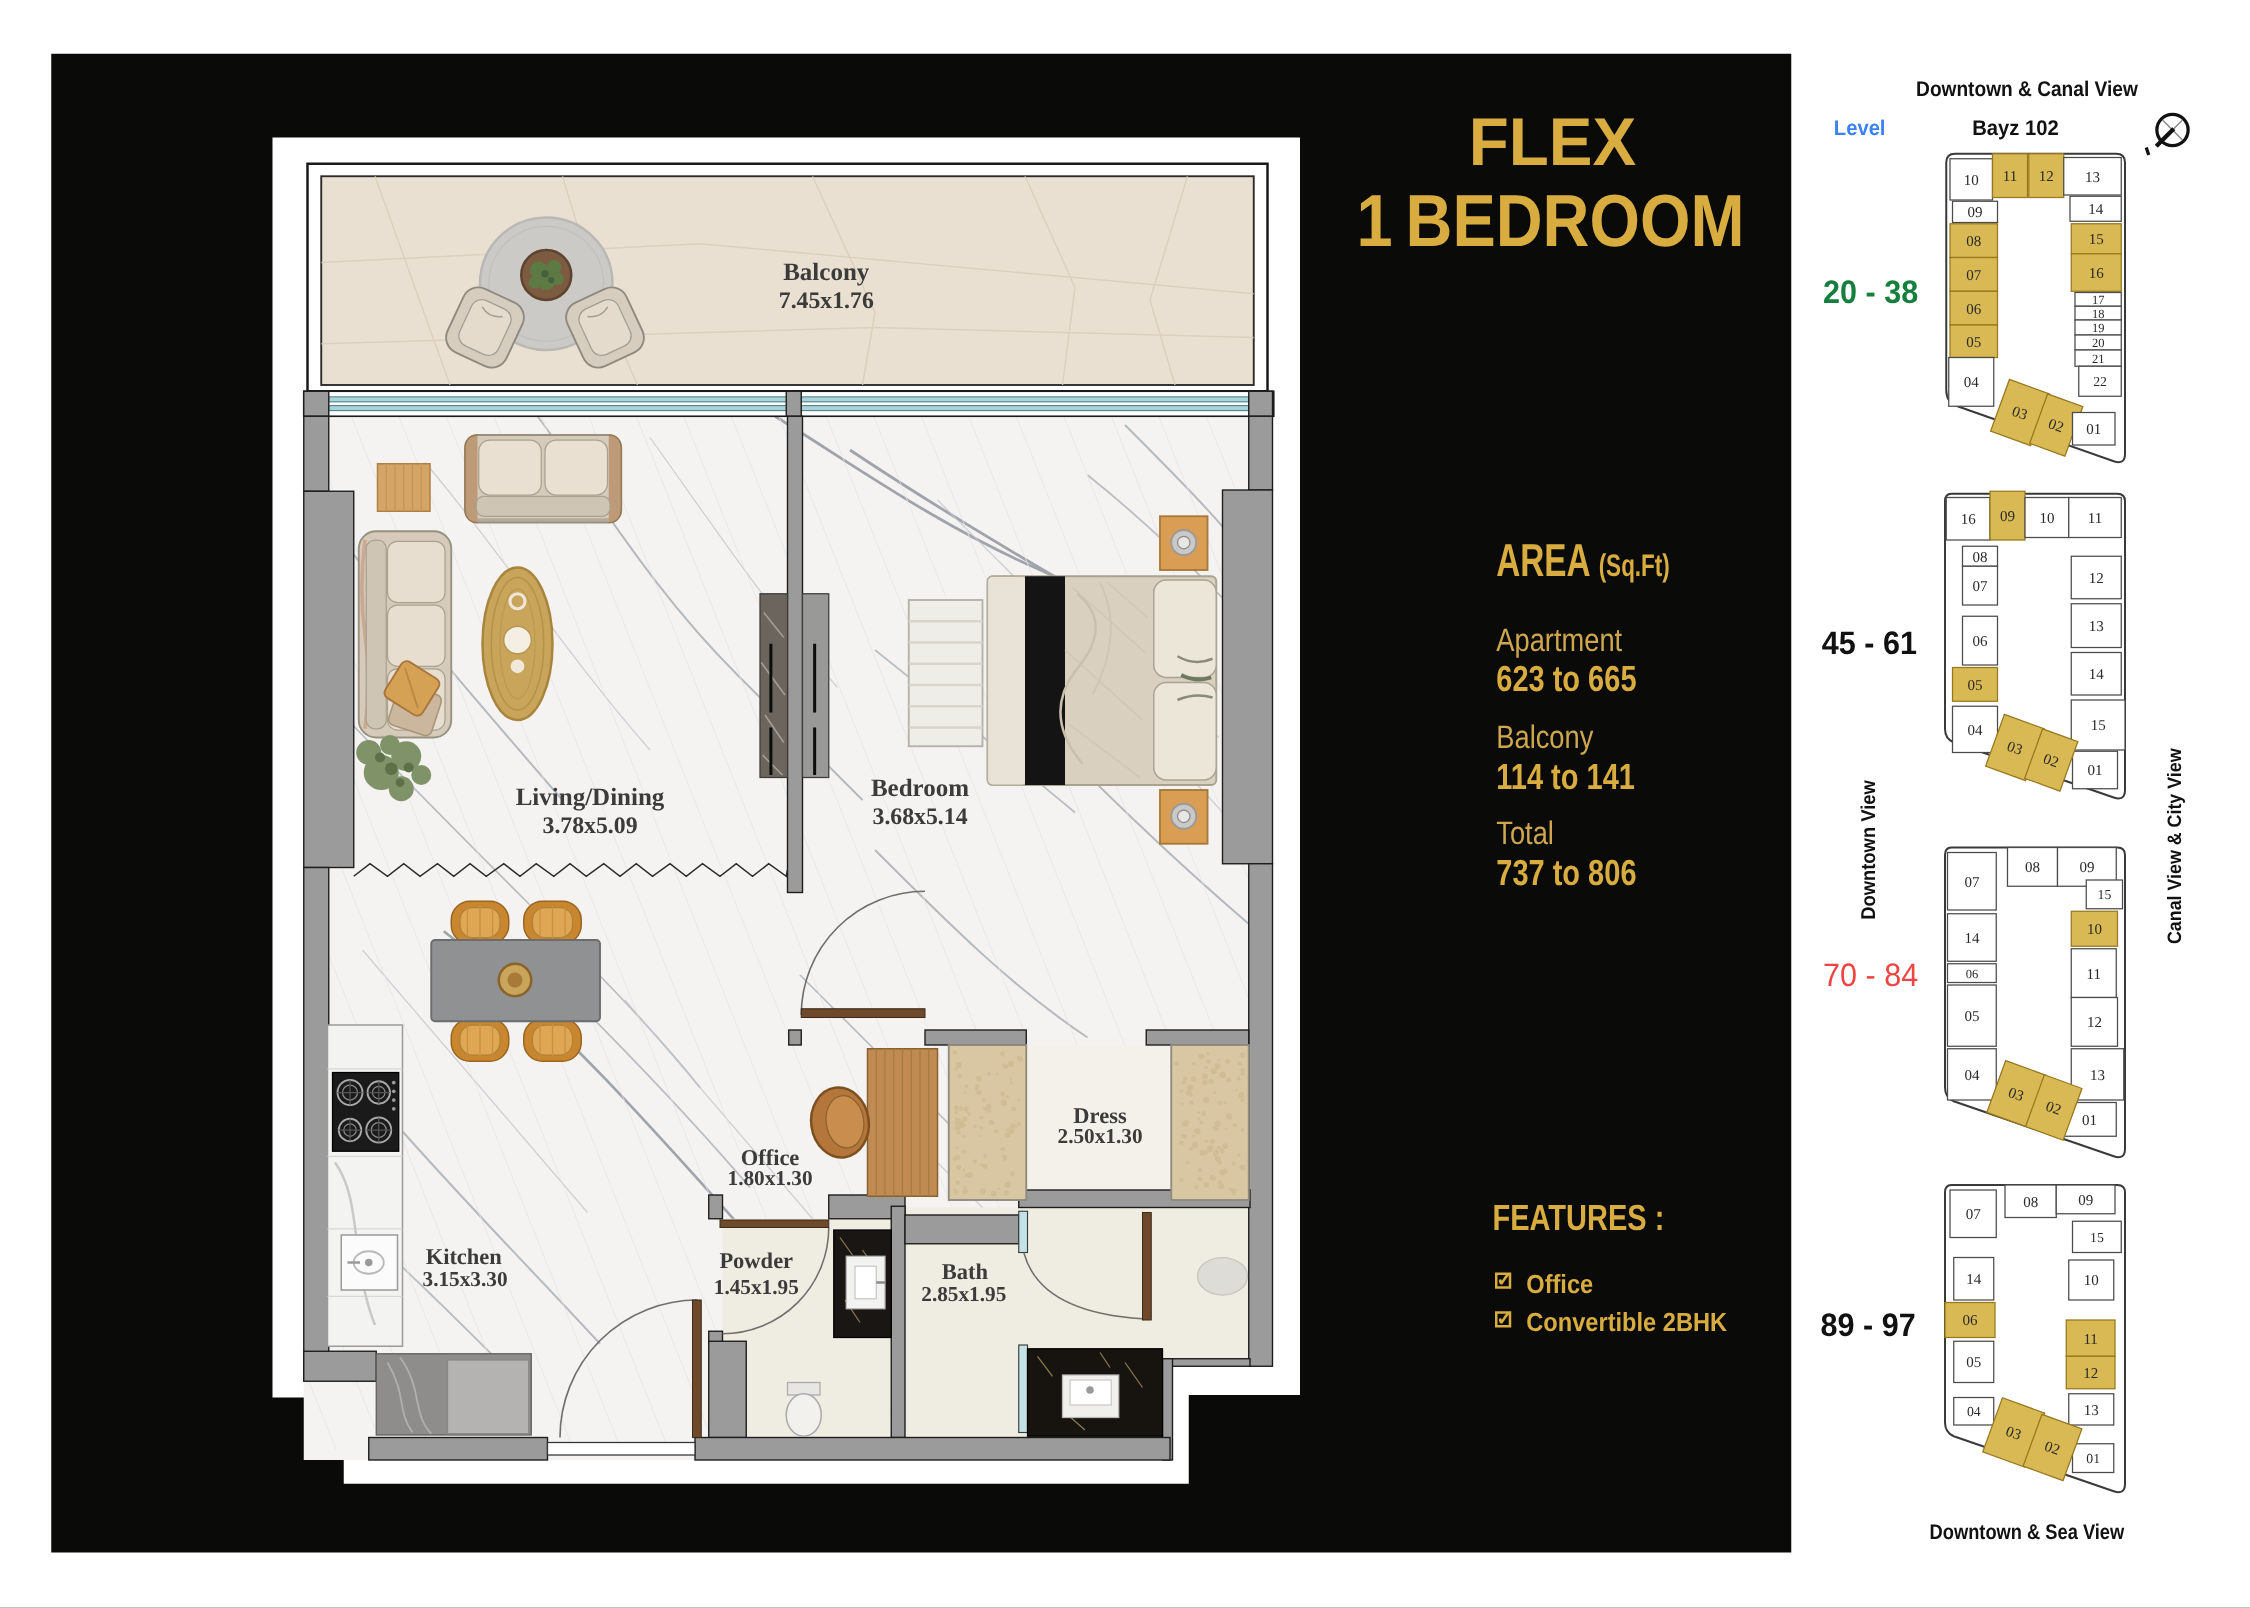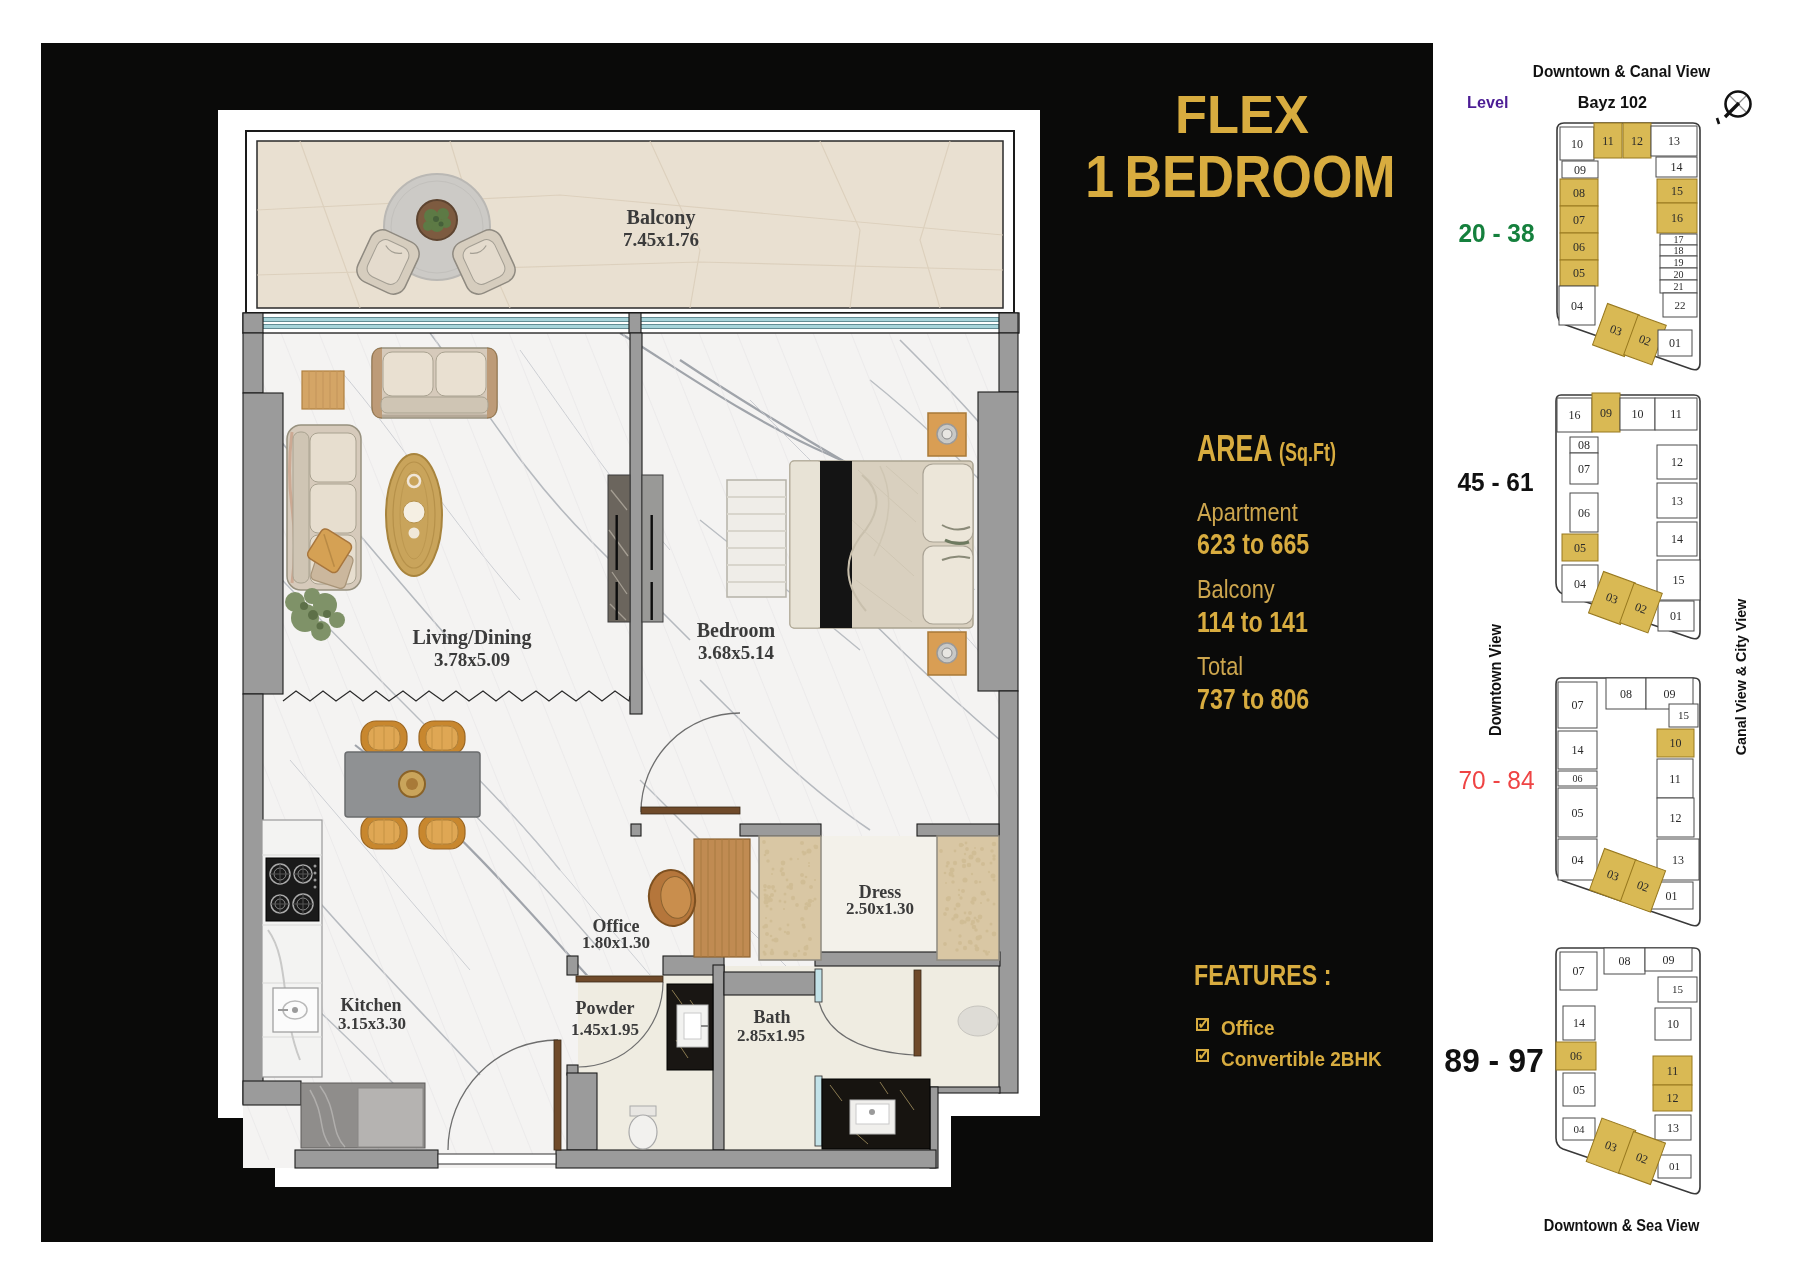--- a/index.html
+++ b/index.html
@@ -756,35 +756,35 @@
 <div class="abs sans" style="left:1194px;top:959px;color:#D8AC3F;font-weight:bold;font-size:29px;letter-spacing:0px;transform:scaleX(0.8);transform-origin:0 50%;white-space:nowrap">FEATURES :</div>
 <div class="abs" style="left:1196px;top:1018px;width:13px;height:13px;border:2px solid #D8AC3F"></div>
 <div class="abs sans" style="left:1197px;top:1014px;color:#D8AC3F;font-size:16px;font-weight:bold">✓</div>
 <div class="abs sans" style="left:1221px;top:1016px;color:#D8AC3F;font-weight:bold;font-size:21px;letter-spacing:0px;transform:scaleX(0.9);transform-origin:0 50%;white-space:nowrap">Office</div>
 <div class="abs" style="left:1196px;top:1049px;width:13px;height:13px;border:2px solid #D8AC3F"></div>
 <div class="abs sans" style="left:1197px;top:1045px;color:#D8AC3F;font-size:16px;font-weight:bold">✓</div>
 <div class="abs sans" style="left:1221px;top:1047px;color:#D8AC3F;font-weight:bold;font-size:21px;letter-spacing:0px;transform:scaleX(0.9);transform-origin:0 50%;white-space:nowrap">Convertible 2BHK</div>
 <div class="abs sans" style="left:1322px;top:55px;width:600px;height:34px;display:flex;align-items:center;justify-content:center;color:#111;font-weight:bold;font-size:17px;letter-spacing:0px">
     <span style="display:inline-block;transform:scaleX(0.9);white-space:nowrap">Downtown &amp; Canal View</span>
   </div>
-<div class="abs sans" style="left:1188px;top:86px;width:600px;height:34px;display:flex;align-items:center;justify-content:center;color:#4c1d95;font-weight:bold;font-size:17px;letter-spacing:0px">
+<div class="abs sans" style="left:1188px;top:86px;width:600px;height:34px;display:flex;align-items:center;justify-content:center;color:#3b82f6;font-weight:bold;font-size:17px;letter-spacing:0px">
     <span style="display:inline-block;transform:scaleX(0.95);white-space:nowrap">Level</span>
   </div>
 <div class="abs sans" style="left:1312px;top:86px;width:600px;height:34px;display:flex;align-items:center;justify-content:center;color:#111;font-weight:bold;font-size:17px;letter-spacing:0px">
     <span style="display:inline-block;transform:scaleX(0.95);white-space:nowrap">Bayz 102</span>
   </div>
 <div class="abs sans" style="left:1196px;top:207px;width:600px;height:52px;display:flex;align-items:center;justify-content:center;color:#15803d;font-weight:bold;font-size:26px;letter-spacing:0px">
     <span style="display:inline-block;transform:scaleX(0.94);white-space:nowrap">20 - 38</span>
   </div>
-<div class="abs sans" style="left:1195px;top:456px;width:600px;height:52px;display:flex;align-items:center;justify-content:center;color:#111;font-weight:bold;font-size:26px;letter-spacing:0px">
+<div class="abs sans" style="left:1195px;top:488px;width:600px;height:52px;display:flex;align-items:center;justify-content:center;color:#111;font-weight:bold;font-size:26px;letter-spacing:0px">
     <span style="display:inline-block;transform:scaleX(0.94);white-space:nowrap">45 - 61</span>
   </div>
 <div class="abs sans" style="left:1196px;top:754px;width:600px;height:52px;display:flex;align-items:center;justify-content:center;color:#ef4444;font-weight:normal;font-size:26px;letter-spacing:0px">
     <span style="display:inline-block;transform:scaleX(0.94);white-space:nowrap">70 - 84</span>
   </div>
-<div class="abs sans" style="left:1194px;top:1034px;width:600px;height:52px;display:flex;align-items:center;justify-content:center;color:#111;font-weight:bold;font-size:34px;letter-spacing:0px">
+<div class="abs sans" style="left:1194px;top:1034px;width:600px;height:52px;display:flex;align-items:center;justify-content:center;color:#111;font-weight:bold;font-size:26px;letter-spacing:0px">
     <span style="display:inline-block;transform:scaleX(0.94);white-space:nowrap">89 - 97</span>
   </div>
 <div class="abs sans" style="left:1322px;top:1209px;width:600px;height:34px;display:flex;align-items:center;justify-content:center;color:#111;font-weight:bold;font-size:17px;letter-spacing:0px">
     <span style="display:inline-block;transform:scaleX(0.86);white-space:nowrap">Downtown &amp; Sea View</span>
   </div>
 <div class="abs sans" style="left:1196px;top:660px;width:600px;height:40px;display:flex;align-items:center;justify-content:center;color:#111;font-weight:bold;font-size:16px;transform:rotate(-90deg) scaleX(0.92)">Downtown View</div>
 <div class="abs sans" style="left:1441px;top:657px;width:600px;height:40px;display:flex;align-items:center;justify-content:center;color:#111;font-weight:bold;font-size:15.5px;transform:rotate(-90deg) scaleX(0.92)">Canal View &amp; City View</div>
 
 </body></html>

